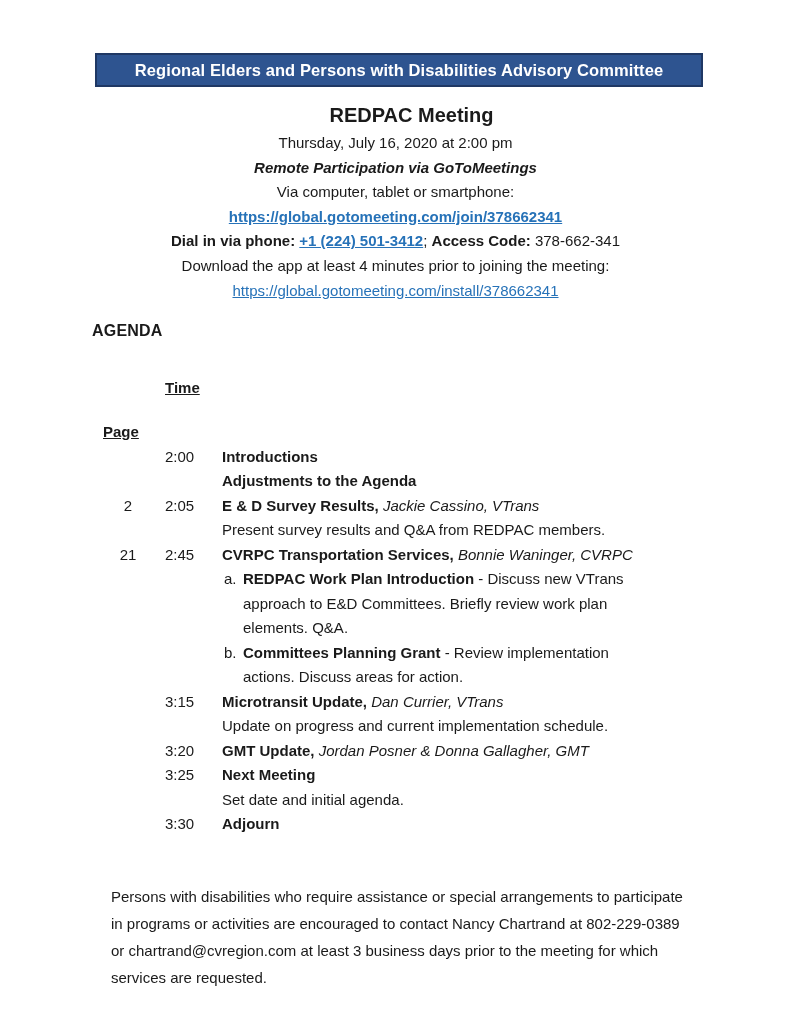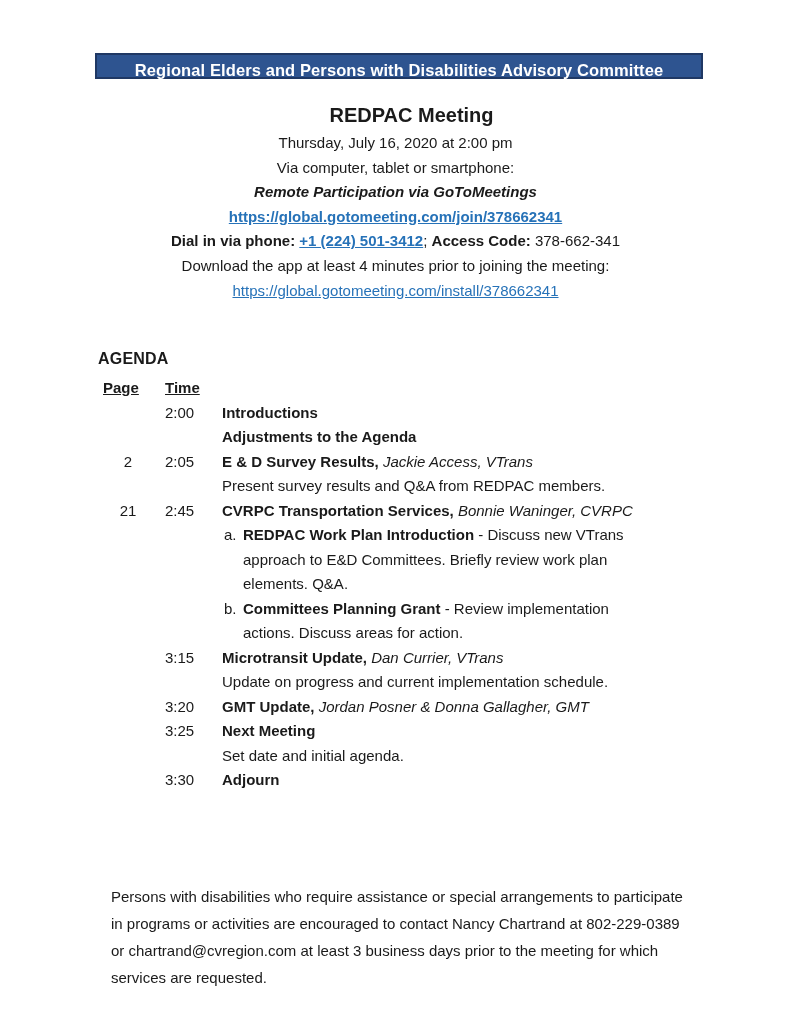--- a/index.html
+++ b/index.html
@@ -8,21 +8,21 @@
     background: #ffffff;
     color: var(--text-color, #1a1a1a);
     font-family: "Liberation Sans", sans-serif;
     position: relative;
     overflow: hidden;
   }
   .page { position: absolute; inset: 0; }
 
   .banner {
     position: absolute; left: 95px; top: 53px;
-    width: 608px; height: 26px;
+    width: 608px; height: 34px;
     box-sizing: border-box;
     background: var(--banner-bg, #2E5490);
     border: 2px solid var(--banner-border, #1F3864);
     color: var(--banner-text, #ffffff);
     font-weight: bold; font-size: 16.5px;
     text-align: center; line-height: 30px;
     letter-spacing: 0.1px;
   }
 
   .hdr {
@@ -34,33 +34,33 @@
   .b { font-weight: bold; }
   .bi { font-weight: bold; font-style: italic; }
   .it { font-style: italic; }
   a.link {
     color: var(--link-color, #2672B8);
     text-decoration: underline;
     cursor: pointer;
   }
 
   .agenda-h {
-    position: absolute; top: 322px; left: 98px;
-    font-size: 16px; font-weight: bold; letter-spacing: 0.2px; margin-top: 28px;
+    position: absolute; top: 322px; left: 92px;
+    font-size: 16px; font-weight: bold; letter-spacing: 0.2px;
   }
 
   .table {
     position: absolute; top: 376px; left: 103px; width: 605px;
     font-size: 15px;
   }
   .trow { display: flex; align-items: flex-start; line-height: 24.5px; }
   .cp { flex: none; width: 50px; text-align: center; margin-right: 12px; }
   .ct { flex: none; width: 45px; margin-right: 12px; font-weight: normal; }
   .ci { flex: 1 1 auto; min-width: 0; }
-  .th .cp { text-align: left; }
+  .th .cp { text-align: left; margin-top: 44px; }
   .th .ct { font-weight: normal; }
   .hu { font-weight: bold; text-decoration: underline; }
   .sub { display: flex; padding-left: 2px; }
   .sub .mk { flex: none; width: 19px; }
   .sub .sc { flex: 0 1 auto; max-width: 420px; }
 
   .footer {
     position: absolute; top: 883px; left: 111px; width: 585px;
     font-size: 15px; line-height: 27px;
   }
@@ -70,22 +70,22 @@
 
 <div class="page">
 
   <div class="banner">
     <span>Regional Elders and Persons with Disabilities Advisory Committee</span>
   </div>
 
   <div class="hdr">
     <p class="title">REDPAC Meeting</p>
     <p class="line">Thursday, July 16, 2020 at 2:00 pm</p>
+    <p class="line bi">Remote Participation via GoToMeetings</p>
     <p class="line">Via computer, tablet or smartphone:</p>
-    <p class="line bi">Remote Participation via GoToMeetings</p>
     <p class="line"><a class="link b">https://global.gotomeeting.com/join/378662341</a></p>
     <p class="line"><span class="b">Dial in via phone: </span><a class="link b">+1 (224) 501-3412</a><span>; </span><span class="b">Access Code:</span><span> 378-662-341</span></p>
     <p class="line">Download the app at least 4 minutes prior to joining the meeting:</p>
     <p class="line"><a class="link">https://global.gotomeeting.com/install/378662341</a></p>
   </div>
 
   <div class="agenda-h">AGENDA</div>
 
   <div class="table">
 
@@ -102,21 +102,21 @@
 
     <div class="trow">
       <span class="cp"></span>
       <span class="ct"></span>
       <span class="ci"><b>Adjustments to the Agenda</b><i class="it"></i><span></span></span>
     </div>
 
     <div class="trow">
       <span class="cp">2</span>
       <span class="ct">2:05</span>
-      <span class="ci"><b>E &amp; D Survey Results,</b><i class="it"> Jackie Access, VTrans</i><span></span></span>
+      <span class="ci"><b>E &amp; D Survey Results,</b><i class="it"> Jackie Cassino, VTrans</i><span></span></span>
     </div>
 
     <div class="trow">
       <span class="cp"></span>
       <span class="ct"></span>
       <span class="ci"><b></b><i class="it"></i><span>Present survey results and Q&amp;A from REDPAC members.</span></span>
     </div>
 
     <div class="trow">
       <span class="cp">21</span>

